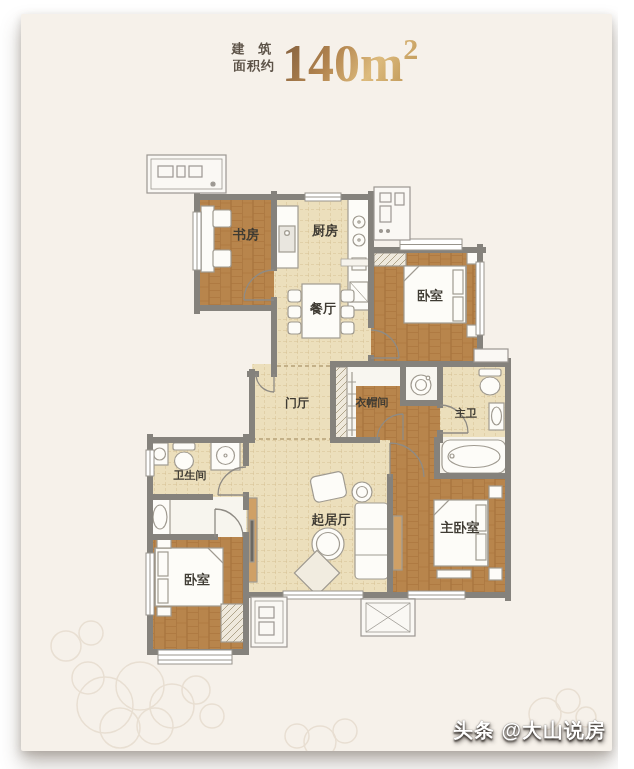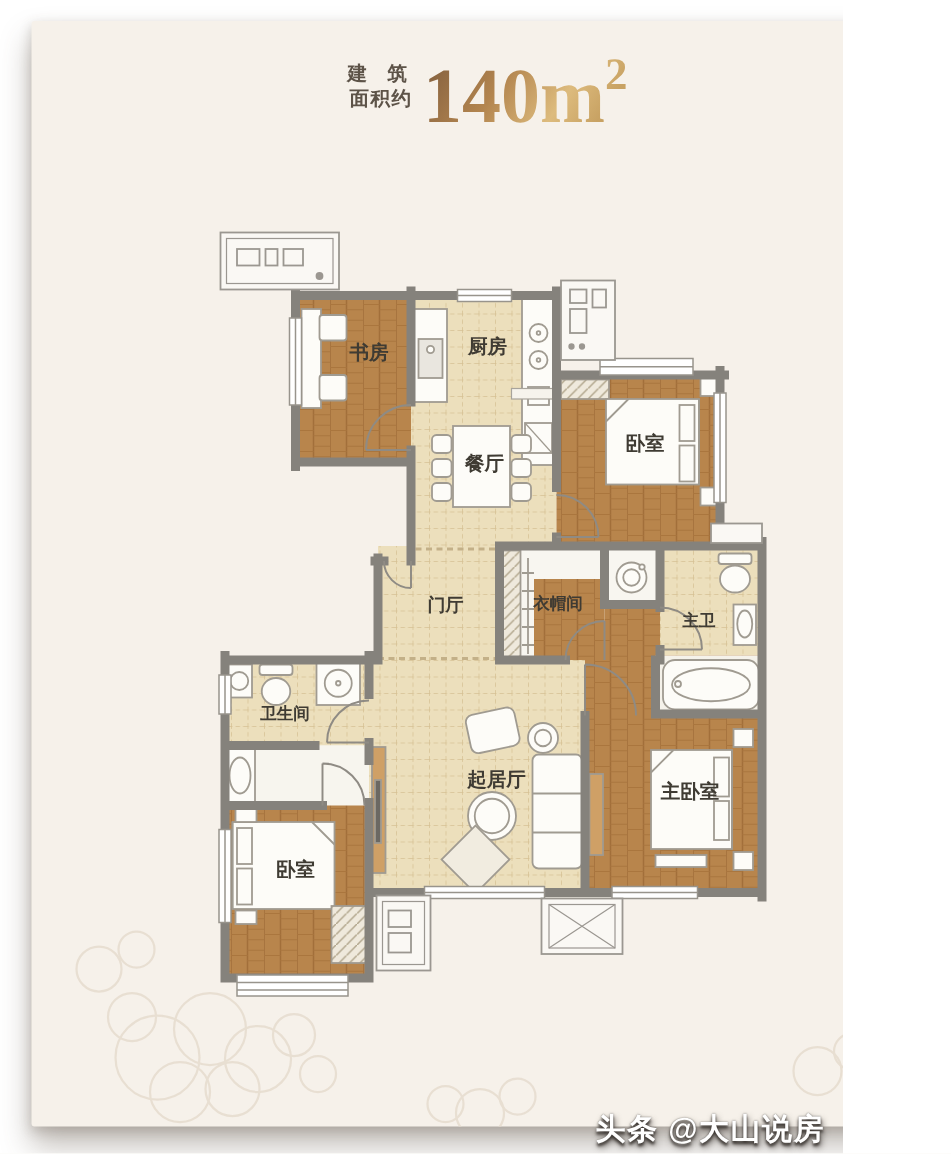--- a/index.html
+++ b/index.html
@@ -1,22 +1,22 @@
 <!DOCTYPE html>
 <html><head>
 <meta charset="utf-8">
 <style>
   html,body{margin:0;padding:0;background:#ffffff;}
-  .page{position:relative;width:562px;height:769px;background:#ffffff;overflow:hidden;
+  .page{position:relative;width:618px;height:769px;background:#ffffff;overflow:hidden;
         font-family:"Liberation Sans","DejaVu Sans",sans-serif;}
   .card{position:absolute;left:21px;top:14px;width:591px;height:737px;background:#f6f1ea;
         border-radius:2px;
         box-shadow:0 12px 20px rgba(88,74,60,.38),0 3px 8px rgba(88,74,60,.22);}
   svg.plan{position:absolute;left:0;top:0;width:634px;height:769px;}
-  .watermark{position:absolute;right:12px;top:739px;font-size:20px;font-weight:bold;
+  .watermark{position:absolute;right:12px;top:717px;font-size:20px;font-weight:bold;
         color:#ffffff;letter-spacing:1px;
         text-shadow:0 2px 2px rgba(55,50,45,.95),1px 3px 4px rgba(55,50,45,.75),0 0 1px rgba(90,85,80,.9);}
   text.rlabel{font-weight:bold;fill:#3f3b33;}
   .t-small{font-weight:bold;fill:#5d5348;}
 </style>
 </head>
 <body>
 
 <div class="page">
   <div class="card"></div>

